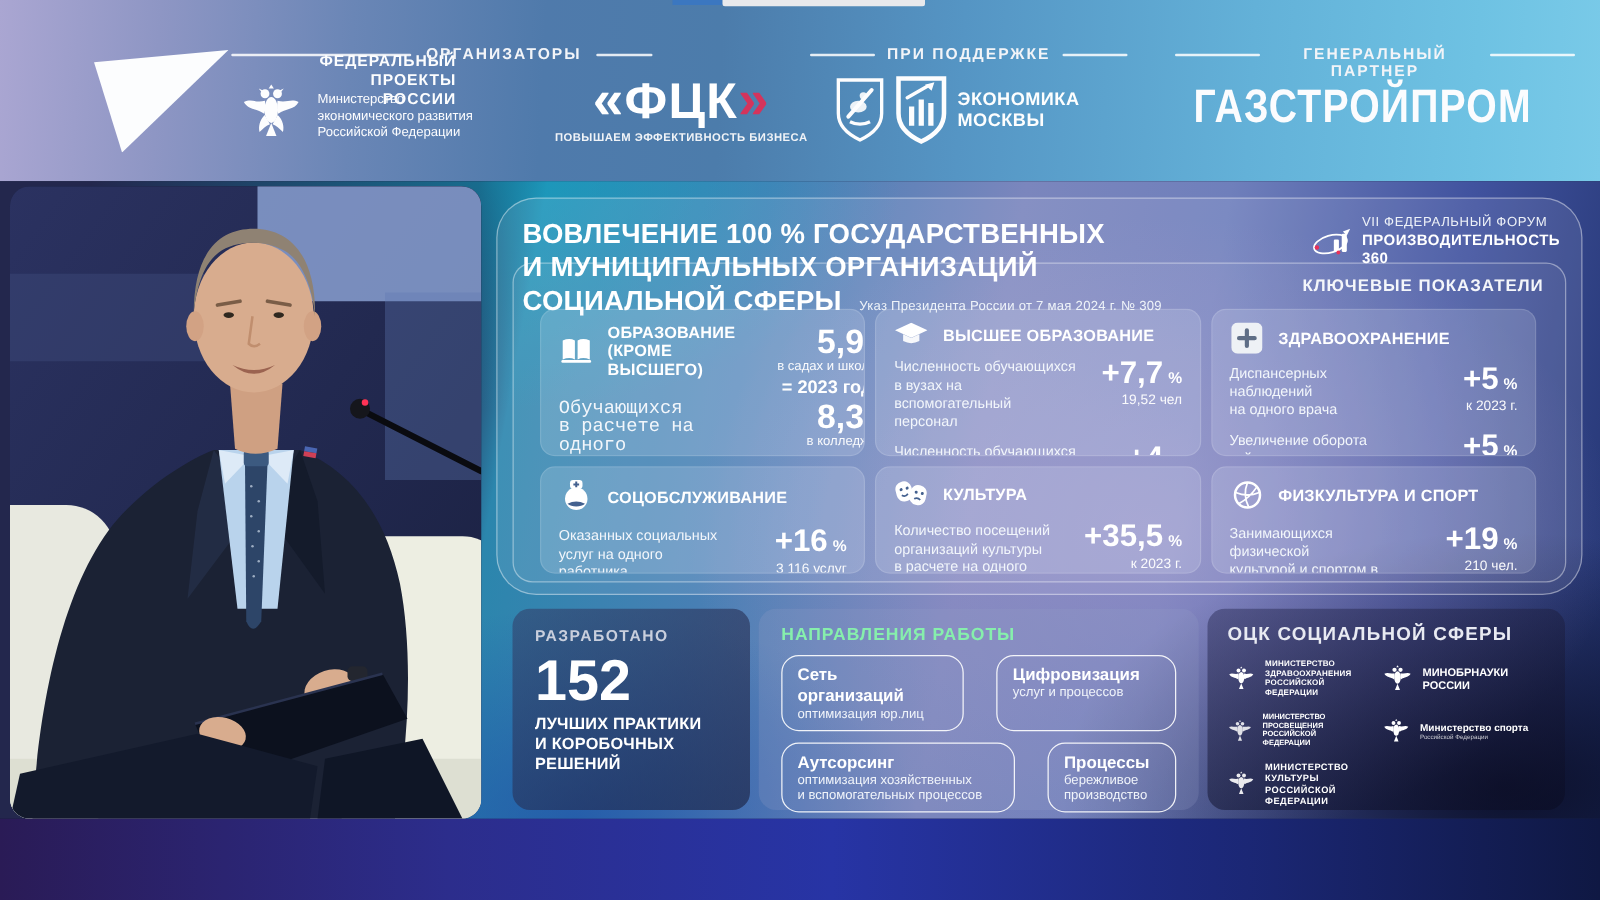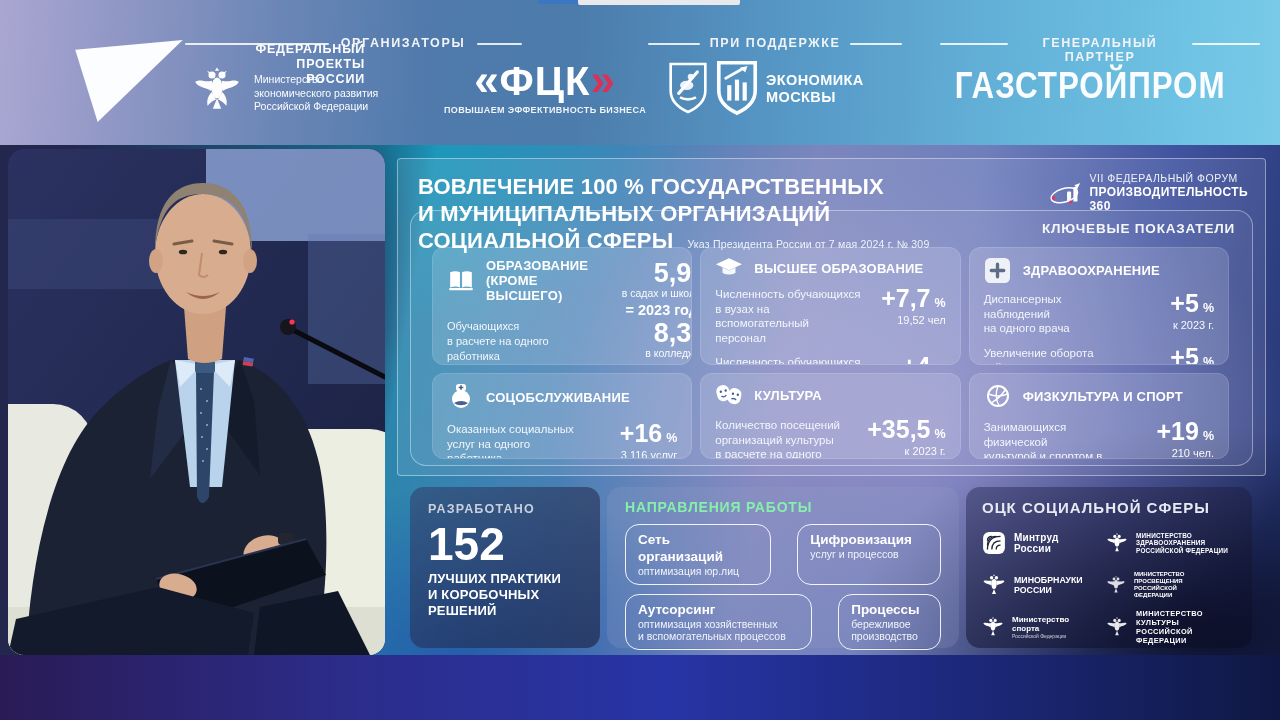--- a/index.html
+++ b/index.html
@@ -52,21 +52,21 @@
       linear-gradient(100deg,#23274d 0%,#23274d 28%,#2b86ad 32%,#477fb4 45%,
         #7b86bd 60%,#6f7fbb 72%,#41539f 86%,#22336f 100%);}
 
   
   .video{position:absolute;left:8px;top:149px;width:377px;height:506px;border-radius:16px;
     overflow:hidden;background:#1d2446;}
   .video svg{display:block;}
 
   
   .slide-panel{position:absolute;left:397px;top:158px;width:867px;height:316px;
-    border-radius:4px;background:rgba(235,240,255,.10);border:1px solid rgba(255,255,255,.42);}
+    border-radius:32px;background:rgba(235,240,255,.10);border:1px solid rgba(255,255,255,.42);}
   .slide-title{position:absolute;left:20px;top:14px;font-size:22px;font-weight:800;
     line-height:27px;letter-spacing:.2px;color:#fff;}
   .slide-title .t3{display:flex;align-items:baseline;gap:14px;}
   .decree{font-size:10.5px;font-weight:500;letter-spacing:.2px;color:#eef3f9;}
 
   .forum{position:absolute;left:651px;top:13px;display:flex;align-items:center;gap:8px;}
   .forum-text .f1{font-size:10.5px;font-weight:500;letter-spacing:.5px;color:#eef2f8;line-height:13px;}
   .forum-text .f2{font-size:12px;font-weight:800;letter-spacing:.4px;line-height:14px;}
 
   .kpi-panel{position:absolute;left:12px;top:51px;width:841px;height:254px;
@@ -75,21 +75,21 @@
     letter-spacing:.8px;color:#f4f6fa;}
   .cards{position:absolute;left:21px;top:36px;width:797px;display:grid;
     grid-template-columns:repeat(3,1fr);grid-template-rows:118px 86px;gap:8px;}
   .card{background:rgba(235,243,255,.17);border:1px solid rgba(255,255,255,.12);
     border-radius:12px;padding:10px 14px;position:relative;overflow:hidden;}
   .card-head{display:flex;align-items:center;gap:11px;}
   .icon-box{width:28px;display:flex;justify-content:center;flex:none;}
   .card-title{font-size:13px;font-weight:800;line-height:15px;letter-spacing:.2px;}
 
   .edu-grid{display:flex;justify-content:space-between;}
-  .edu-desc{margin-top:16px;font-size:11px;line-height:15px;font-weight:500;color:#f2f6fb;}
+  .edu-desc{margin-top:16px;font-size:15px;line-height:15px;font-weight:500;color:#f2f6fb;font-family:Liberation Mono, monospace;}
   .edu-right{text-align:right;margin-top:2px;min-width:118px;}
   .edu-big{font-size:27px;font-weight:800;line-height:27px;}
   .edu-cap{font-size:10.5px;line-height:13px;opacity:.95;}
   .edu-mid{font-size:14.5px;font-weight:800;line-height:18px;margin:1px 0;}
 
   .rows{display:flex;flex-direction:column;gap:10px;margin-top:9px;}
   .stat-row{display:flex;justify-content:space-between;align-items:flex-start;}
   .stat-label{font-size:11.5px;line-height:14.5px;font-weight:500;color:#f2f6fb;}
   .stat-val{text-align:right;min-width:84px;}
   .stat-v{font-size:25px;font-weight:800;line-height:23px;}
@@ -534,36 +534,20 @@
         <div class="pill-s">бережливое</div>
         <div class="pill-s">производство</div>
       </div>
     </div>
   </div>
 
   <div class="ock-panel">
     <div class="ock-header">ОЦК СОЦИАЛЬНОЙ СФЕРЫ</div>
     <div class="ock-grid">
       <div class="ock-item">
-        <svg width="24" height="24" viewBox="0 0 22 22">
-          <rect x="1" y="1" width="20" height="20" rx="5.5" fill="#fff"></rect>
-          <g stroke="#1a1f3a" fill="none" stroke-width="1.2">
-            <path d="M5 17 q0 -12 12 -12"></path>
-              <path d="M5 13 q0 -8 8 -8"></path>
-              <path d="M5 9 q0 -4 4 -4"></path>
-            <path d="M9 17 q0 -8 8 -8"></path>
-              <path d="M13 17 q0 -4 4 -4"></path>
-          </g>
-        </svg>
-        <div class="mname-lg">
-          <div>Минтруд</div>
-          <div>России</div>
-        </div>
-      </div>
-      <div class="ock-item">
         <svg width="22" height="22" viewBox="0 0 24 24">
           <g fill="#fff">
               <circle cx="9.6" cy="4.8" r="1.7"></circle>
               <circle cx="14.4" cy="4.8" r="1.7"></circle>
               <path d="M12 1.2 L13 2.8 H11 Z"></path>
               <ellipse cx="12" cy="11" rx="2.6" ry="5"></ellipse>
               <path d="M9.6 7.5 C6 8.5 4.5 6.5 1.5 8 C3 11 6.5 10.5 9.3 12.5 C9.8 11 9.8 9 9.6 7.5 Z"></path>
               <path d="M14.4 7.5 C18 8.5 19.5 6.5 22.5 8 C21 11 17.5 10.5 14.7 12.5 C14.2 11 14.2 9 14.4 7.5 Z"></path>
               <path d="M12 16 L14 21 H10 Z"></path>
             </g>

